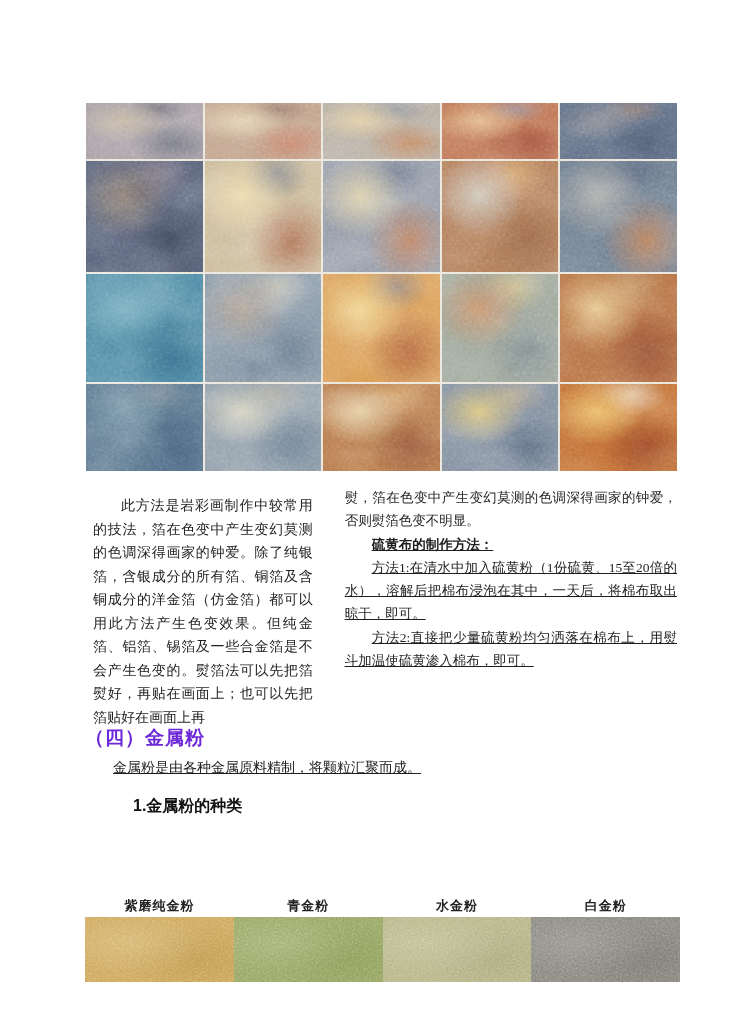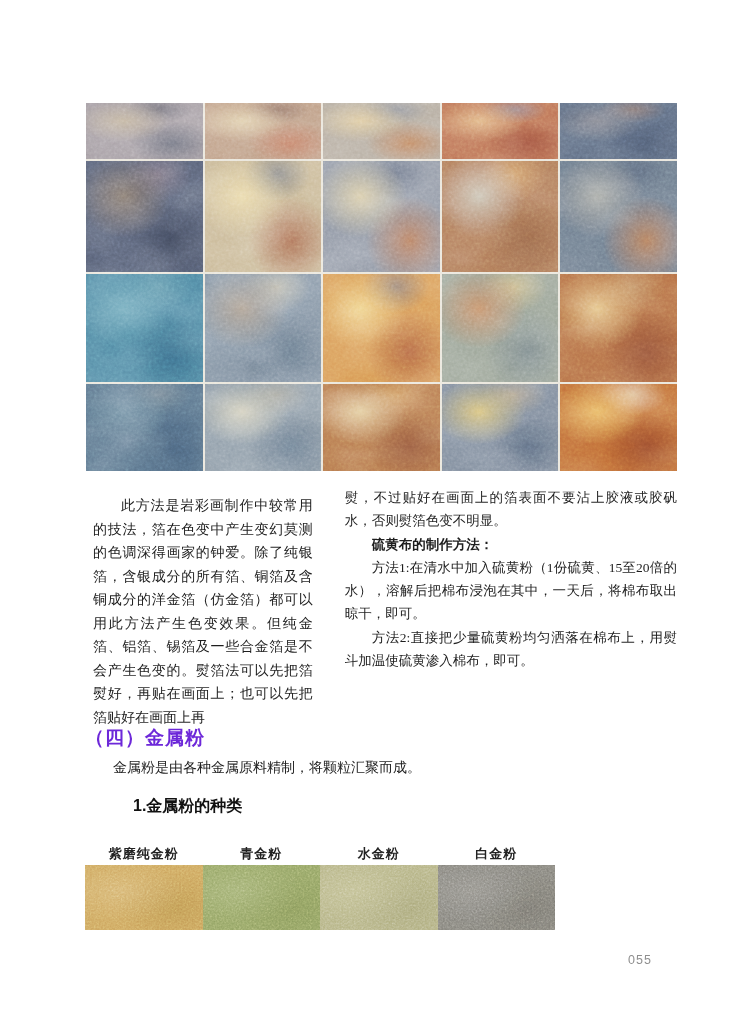--- a/index.html
+++ b/index.html
@@ -25,41 +25,41 @@
   
   .columns { position:absolute; left:85px; top:486px; width:592px; display:flex; }
   .col-left {
     width:226px; margin:8px; font-size:14px; line-height:23.5px;
     text-align:justify; text-indent:2em;
   }
   .col-right { margin-left:24px; width:342px; font-size:13.5px; line-height:23.3px; }
   .col-right p { margin:0; text-align:justify; }
   .rc-heading {
     font-family:"Liberation Sans","DejaVu Sans",sans-serif;
-    font-weight:bold; text-indent:2em; text-align:right;
+    font-weight:bold; text-indent:2em; text-align:right;text-decoration:underline;
   }
-  .indent2 { text-indent:2em; }
+  .indent2 { text-indent:2em;text-decoration:underline; }
 
   
   .metal-section { position:absolute; left:85px; top:726px; width:592px; }
   .metal-section h2 {
     margin:0 0 7px 0; font-size:19px; line-height:24px;
     font-family:"Liberation Sans","DejaVu Sans",sans-serif; font-weight:bold;
     letter-spacing:1px; color:#6d28d9;
   }
   .metal-section p { margin:0; font-size:14px; line-height:21.5px; text-align:justify; }
   .metal-section h3 {
     margin:16px; font-size:16px; line-height:21.5px;
     font-family:Liberation Sans, sans-serif; font-weight:bold;
     text-indent:2em; color:#111;
   }
   .ind15 { text-indent:1.5em; }
 
   
-  .swatches { position:absolute; left:85px; top:844px; width:470px; display:flex; }
+  .swatches { position:absolute; left:85px; top:896px; width:595px; display:flex; }
   .swatch { flex:1; min-width:0; }
   .swatch-label {
     text-align:center; font-size:13px; line-height:20px; height:21px;
     font-weight:600; color:#222; letter-spacing:1px;
   }
   .swatch-box { position:relative; height:65px; overflow:hidden; }
   .swatch-box svg { position:absolute; inset:0; mix-blend-mode:overlay; opacity:.6; }
 
   .page-number {
     position:absolute; left:628px; top:953px; font-size:12.5px; color:#8f8f8f;
@@ -106,21 +106,21 @@
         <feTurbulence type="fractalNoise" baseFrequency="0.35" numOctaves="2" seed="4"></feTurbulence>
         <feColorMatrix type="saturate" values="0"></feColorMatrix>
       </filter>
       <rect width="591" height="368" filter="url(#pgB)"></rect>
     </svg>
   </figure>
 
   <div class="columns">
     <p class="col-left">此方法是岩彩画制作中较常用的技法，箔在色变中产生变幻莫测的色调深得画家的钟爱。除了纯银箔，含银成分的所有箔、铜箔及含铜成分的洋金箔（仿金箔）都可以用此方法产生色变效果。但纯金箔、铝箔、锡箔及一些合金箔是不会产生色变的。熨箔法可以先把箔熨好，再贴在画面上；也可以先把箔贴好在画面上再</p>
     <div class="col-right">
-      <p>熨，不过贴好在画面上的箔表面不要沾上胶液或胶矾水，否则熨箔色变不明显。</p>
+      <p>熨，箔在色变中产生变幻莫测的色调深得画家的钟爱，否则熨箔色变不明显。</p>
       <p class="rc-heading">硫黄布的制作方法：</p>
       <p class="indent2">方法1:在清水中加入硫黄粉（1份硫黄、15至20倍的水），溶解后把棉布浸泡在其中，一天后，将棉布取出晾干，即可。</p>
       <p class="indent2">方法2:直接把少量硫黄粉均匀洒落在棉布上，用熨斗加温使硫黄渗入棉布，即可。</p>
     </div>
   </div>
 
   <section class="metal-section">
     <h2>（四）金属粉</h2>
     <p class="indent2">金属粉是由各种金属原料精制，将颗粒汇聚而成。</p>
     <h3>1.金属粉的种类</h3>

